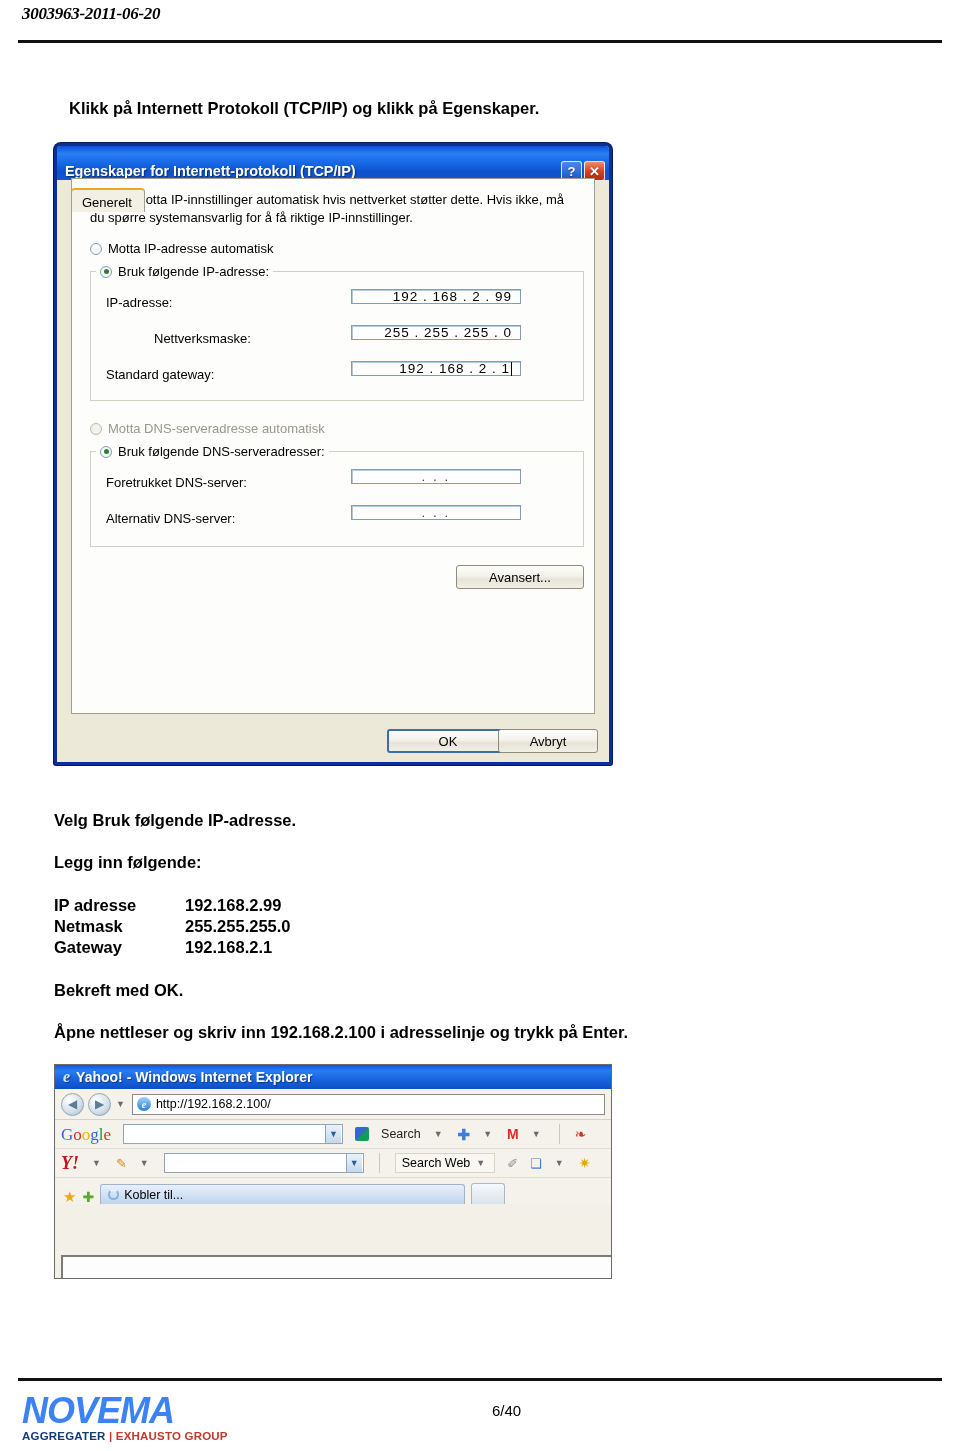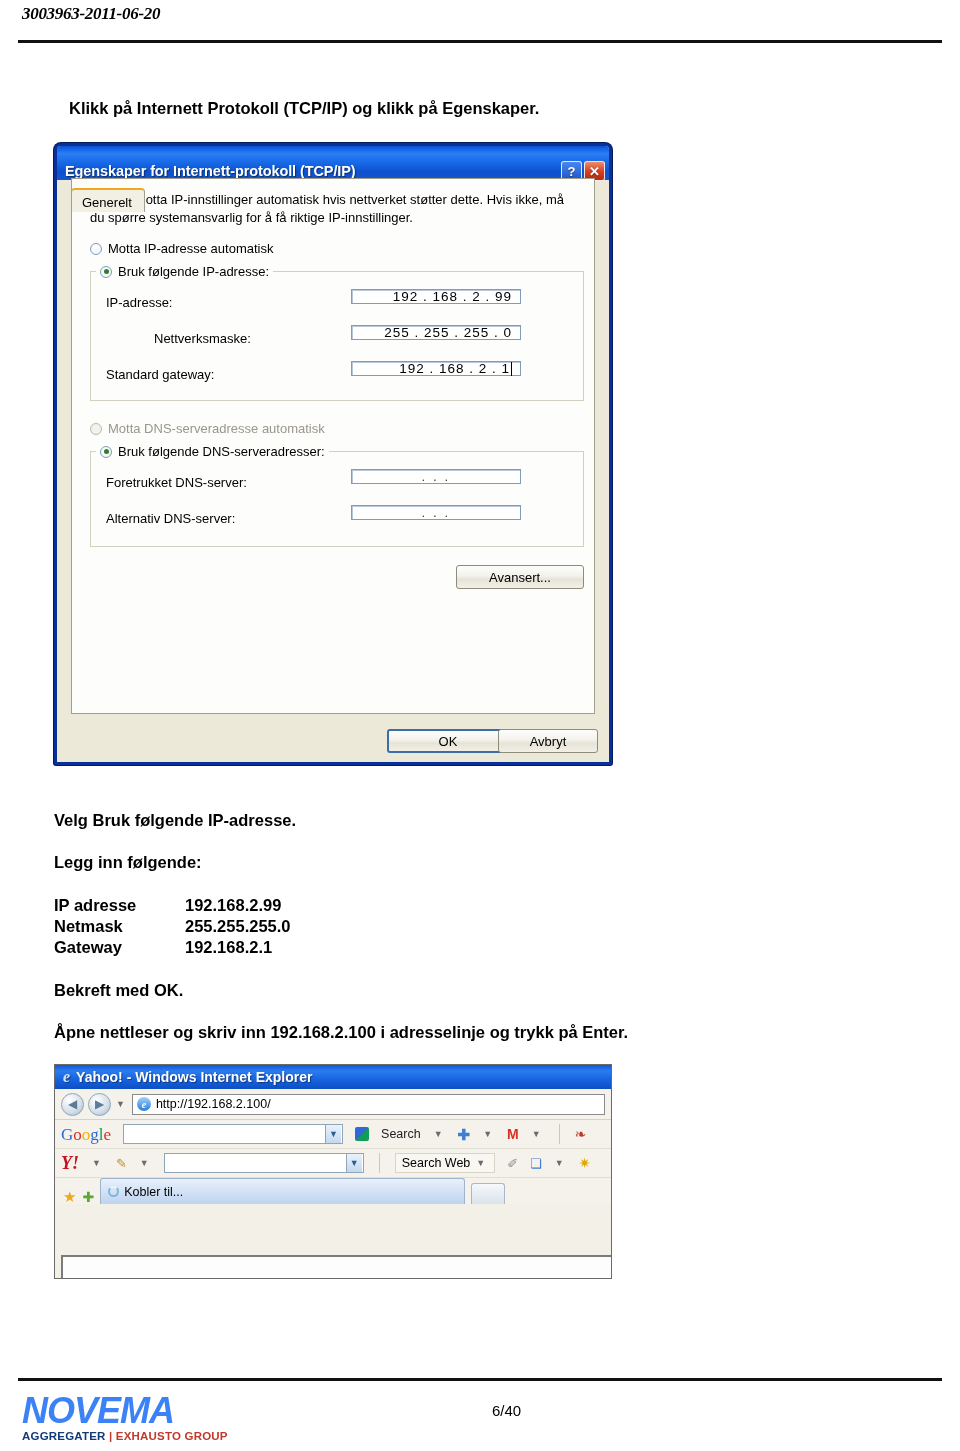--- a/index.html
+++ b/index.html
@@ -258,21 +258,21 @@
   }
   .yhoo{ color:#c4121e;font-weight:bold;font-style:italic;
          font-family:"Liberation Serif",serif;font-size:18px;line-height:1;}
   .tabrow{
     height:26px;display:flex;align-items:flex-end;gap:6px;
     padding-left:8px; background:#f4f2ea;
   }
   .star{ color:#f0a81c; font-size:15px; line-height:1;}
   .star.green{ color:#5aa832; font-size:14px;}
   .ie-tab{
-    height:26px; width:365px;
+    height:20px; width:365px;
     background:linear-gradient(180deg,#e8f0fb,#bed4ee);
     border:1px solid #9fb4cc;
     border-bottom:none;
     border-radius:3px 3px 0 0;
     display:flex;align-items:center;gap:5px;
     padding-left:7px;
     box-sizing:border-box;
     font-size:12.5px;
   }
   .spinner{

